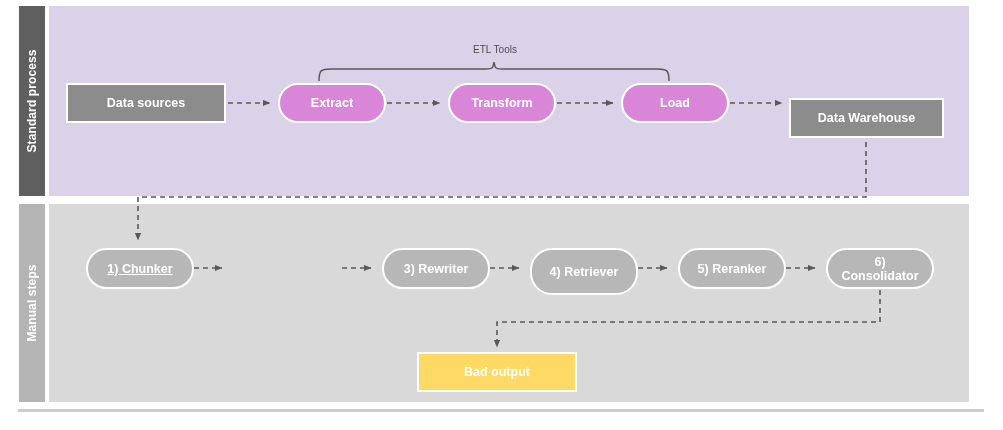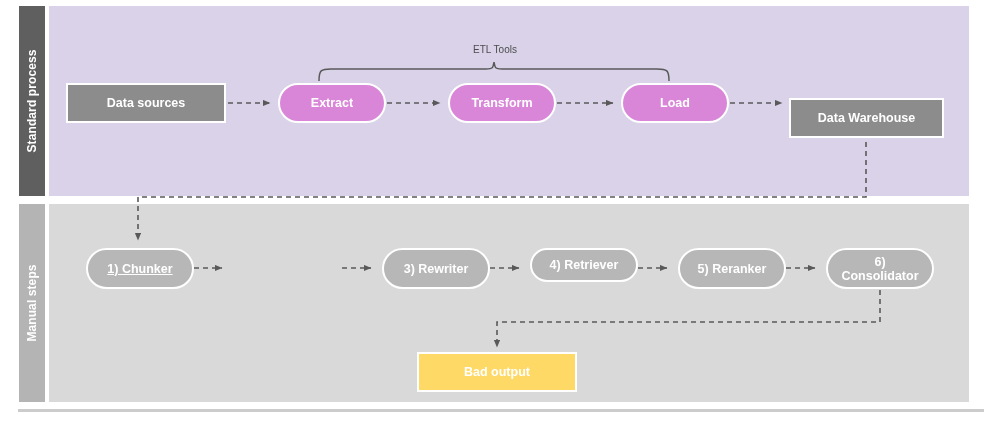--- a/index.html
+++ b/index.html
@@ -158,21 +158,21 @@
 
   <div class="node pill magenta" style="left:621px; top:83px; width:108px; height:40px;">Load</div>
 
   <div class="node rect gray" style="left:789px; top:83px; width:155px; height:40px;margin-top:15px;">Data Warehouse</div>
 
   <div class="node pill softgray" style="left:86px;  top:248px; width:108px; height:41px;text-decoration:underline;">1) Chunker</div>
 
 
   <div class="node pill softgray" style="left:382px; top:248px; width:108px; height:41px;">3) Rewriter</div>
 
-  <div class="node pill softgray" style="left:530px; top:248px; width:108px; height:34px;">4) Retriever</div>
+  <div class="node pill softgray" style="left:530px; top:248px; width:108px; height:47px;">4) Retriever</div>
 
   <div class="node pill softgray" style="left:678px; top:248px; width:108px; height:41px;">5) Reranker</div>
 
   <div class="node pill softgray" style="left:826px; top:248px; width:108px; height:41px;">
     <div>
       <div>6)</div>
       <div>Consolidator</div>
     </div>
   </div>
 

